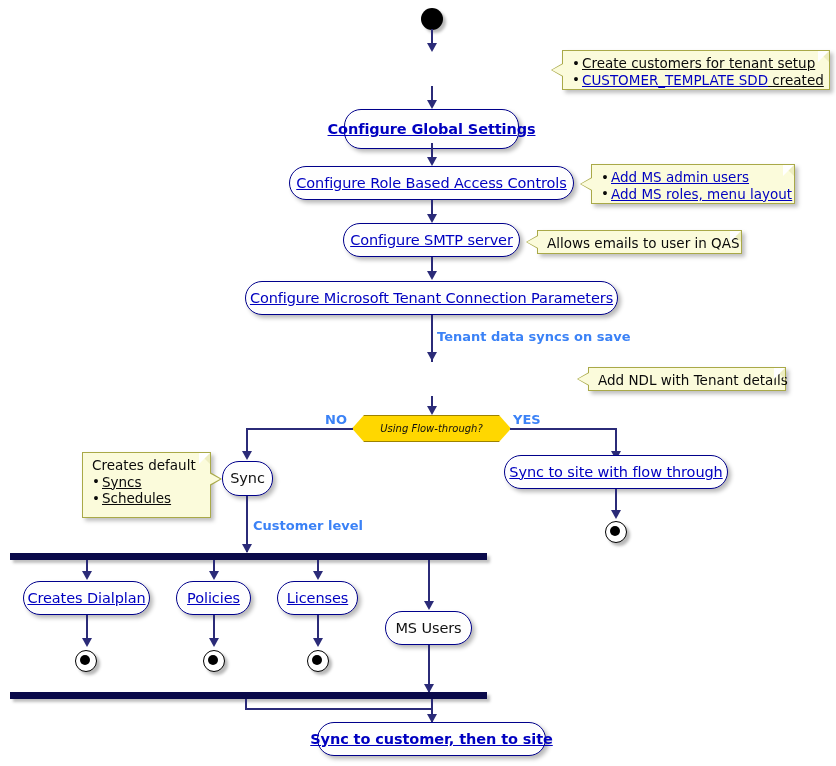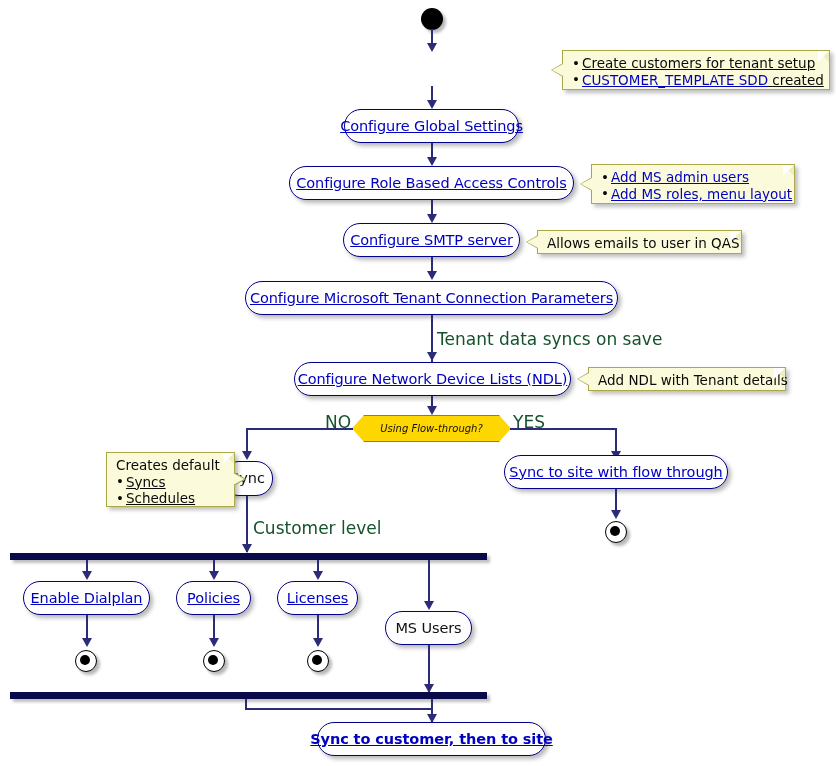--- a/index.html
+++ b/index.html
@@ -103,23 +103,23 @@
     position: absolute;
     width: 0; height: 0;
     border-left: 5px solid transparent;
     border-right: 5px solid transparent;
     border-top: 9px solid #2B2B78;
   }
 
   
   .edge-label {
     position: absolute;
-    font-size: 17px;
-    font-weight: normal;
-    color: #14532d;
+    font-size: 13px;
+    font-weight: bold;
+    color: #3b82f6;
     white-space: nowrap;
   }
 
   
   .note {
     position: absolute;
     box-sizing: border-box;
     background: #FBFBDB;
     border: 1.2px solid #A9A948;
     box-shadow: 3px 3px 4px rgba(0,0,0,0.25);
@@ -198,21 +198,21 @@
     <span class="pointer" style="top:13px;"></span>
     <ul>
       <li><span>Create customers for tenant setup</span></li>
       <li><span class="lnk">CUSTOMER_TEMPLATE SDD</span><span> created</span></li>
     </ul>
   </div>
 
   <div class="vline" style="left:431px; top:86px; height:17px;"></div>
   <div class="arrow-down" style="left:427px; top:100px;"></div>
 
-  <div class="activity" style="left:344px; top:109px; width:175px; height:34px;">
+  <div class="activity" style="left:344px; top:109px; width:175px; height:40px;font-weight:bold;">
     <span class="txt">Configure Global Settings</span>
   </div>
 
 
   <div class="vline" style="left:431px; top:143px; height:17px;"></div>
   <div class="arrow-down" style="left:427px; top:157px;"></div>
 
   <div class="activity" style="left:289px; top:166px; width:285px; height:34px;">
     <span class="txt">Configure Role Based Access Controls</span>
   </div>
@@ -247,23 +247,20 @@
   <div class="arrow-down" style="left:427px; top:271px;"></div>
 
   <div class="activity" style="left:245px; top:281px; width:373px; height:34px;">
     <span class="txt">Configure Microsoft Tenant Connection Parameters</span>
   </div>
 
   <div class="vline" style="left:431px; top:315px; height:47px;"></div>
   <div class="arrow-down" style="left:427px; top:352px;"></div>
   <div class="edge-label" style="left:437px; top:329px;">Tenant data syncs on save</div>
 
-  <div class="activity" style="left:294px; top:362px; width:277px; height:34px;">
-    <span class="txt">Configure Network Device Lists (NDL)</span>
-  </div>
 
   <div class="note" style="left:588px; top:367px; width:198px; height:24px;">
     <span class="fold"></span>
     <span class="fold-edge"></span>
     <span class="pointer-b" style="top:4px;"></span>
     <span class="pointer" style="top:5px;"></span>
     <span>Add NDL with Tenant details</span>
   </div>
 
   <div class="vline" style="left:431px; top:396px; height:14px;"></div>
@@ -280,21 +277,21 @@
   <div class="arrow-down" style="left:242px; top:451px;"></div>
 
   <div class="hline" style="left:510px; top:428px; width:107px;"></div>
   <div class="vline" style="left:615px; top:428px; height:26px;"></div>
   <div class="arrow-down" style="left:611px; top:451px;"></div>
 
   <div class="activity plain" style="left:222px; top:461px; width:51px; height:35px;">
     <span class="txt">Sync</span>
   </div>
 
-  <div class="note" style="left:82px; top:452px; width:129px; height:55px;margin-left:24px;">
+  <div class="note" style="left:82px; top:452px; width:129px; height:66px;">
     <span class="fold"></span>
     <span class="fold-edge"></span>
     <span class="pointer-b" style="left:127px; top:19px; border-right:none; border-left:12px solid #A9A948;"></span>
     <span class="pointer" style="left:126px; top:20px; border-right:none; border-left:11px solid #FBFBDB;"></span>
     <div>Creates default</div>
     <ul>
       <li><span>Syncs</span></li>
       <li><span>Schedules</span></li>
     </ul>
   </div>
@@ -318,21 +315,21 @@
   <div class="vline" style="left:213px; top:560px; height:18px;"></div>
   <div class="arrow-down" style="left:209px; top:571px;"></div>
 
   <div class="vline" style="left:317px; top:560px; height:18px;"></div>
   <div class="arrow-down" style="left:313px; top:571px;"></div>
 
   <div class="vline" style="left:428px; top:560px; height:48px;"></div>
   <div class="arrow-down" style="left:424px; top:601px;"></div>
 
   <div class="activity" style="left:23px; top:581px; width:127px; height:34px;">
-    <span class="txt">Enable Dialplan</span>
+    <span class="txt">Creates Dialplan</span>
   </div>
   <div class="vline" style="left:86px; top:615px; height:27px;"></div>
   <div class="arrow-down" style="left:82px; top:638px;"></div>
   <div class="end-node" style="left:75px; top:650px;"></div>
 
   <div class="activity" style="left:176px; top:581px; width:75px; height:34px;">
     <span class="txt">Policies</span>
   </div>
   <div class="vline" style="left:213px; top:615px; height:27px;"></div>
   <div class="arrow-down" style="left:209px; top:638px;"></div>

